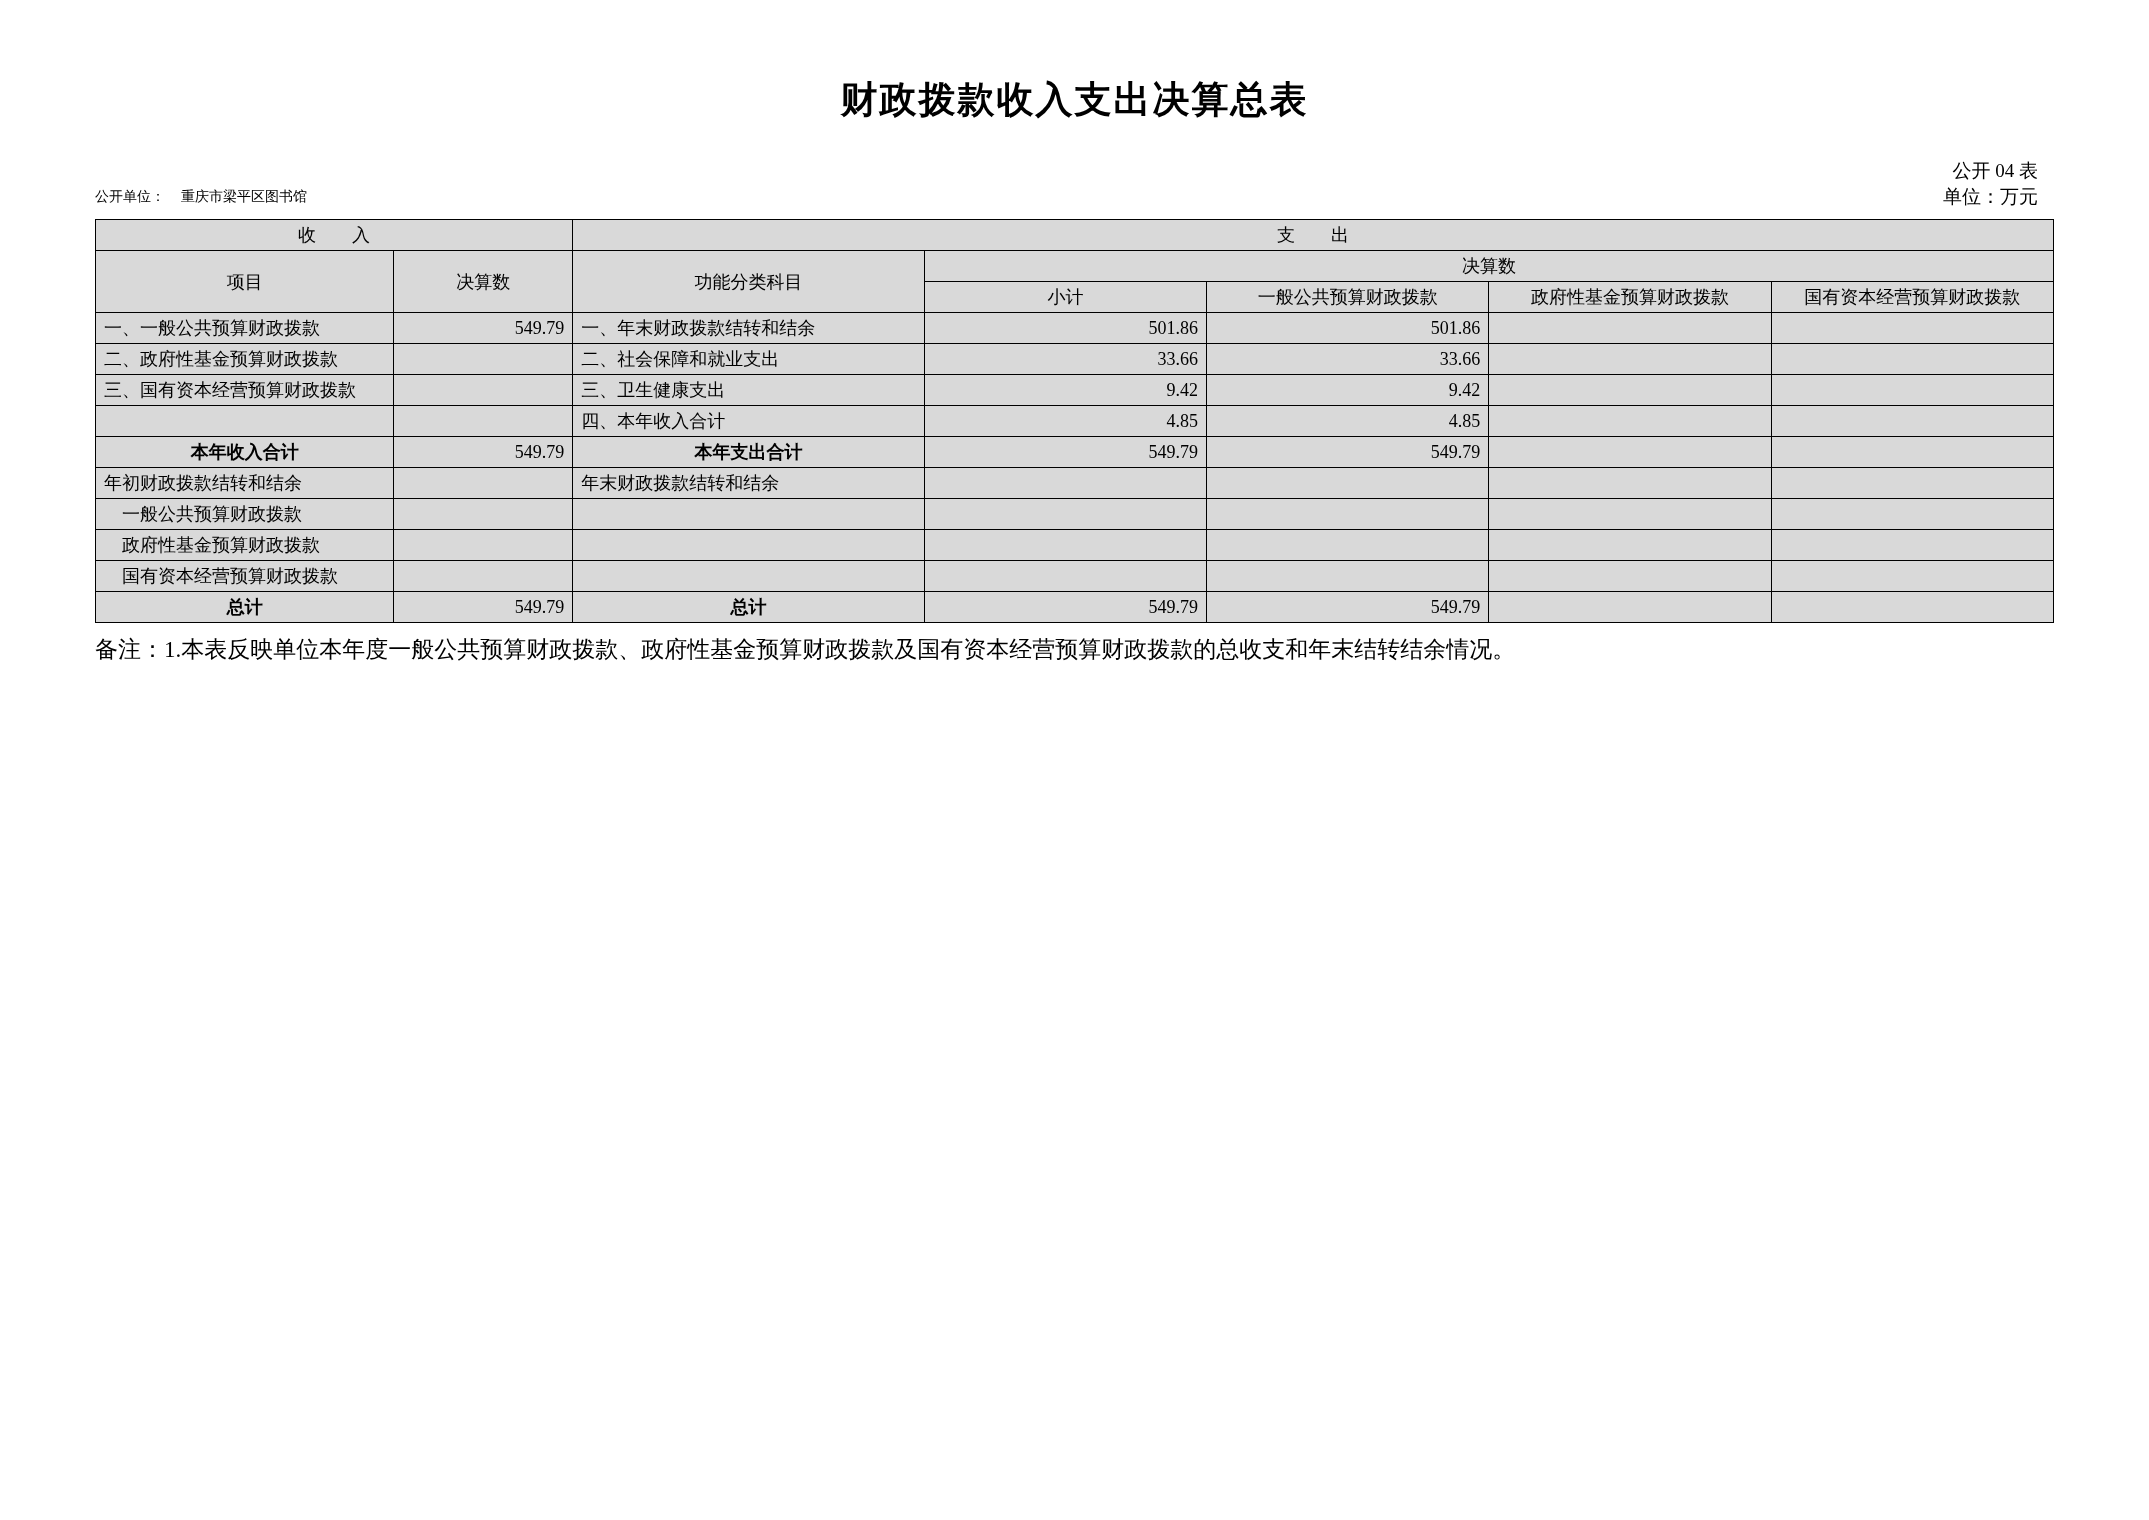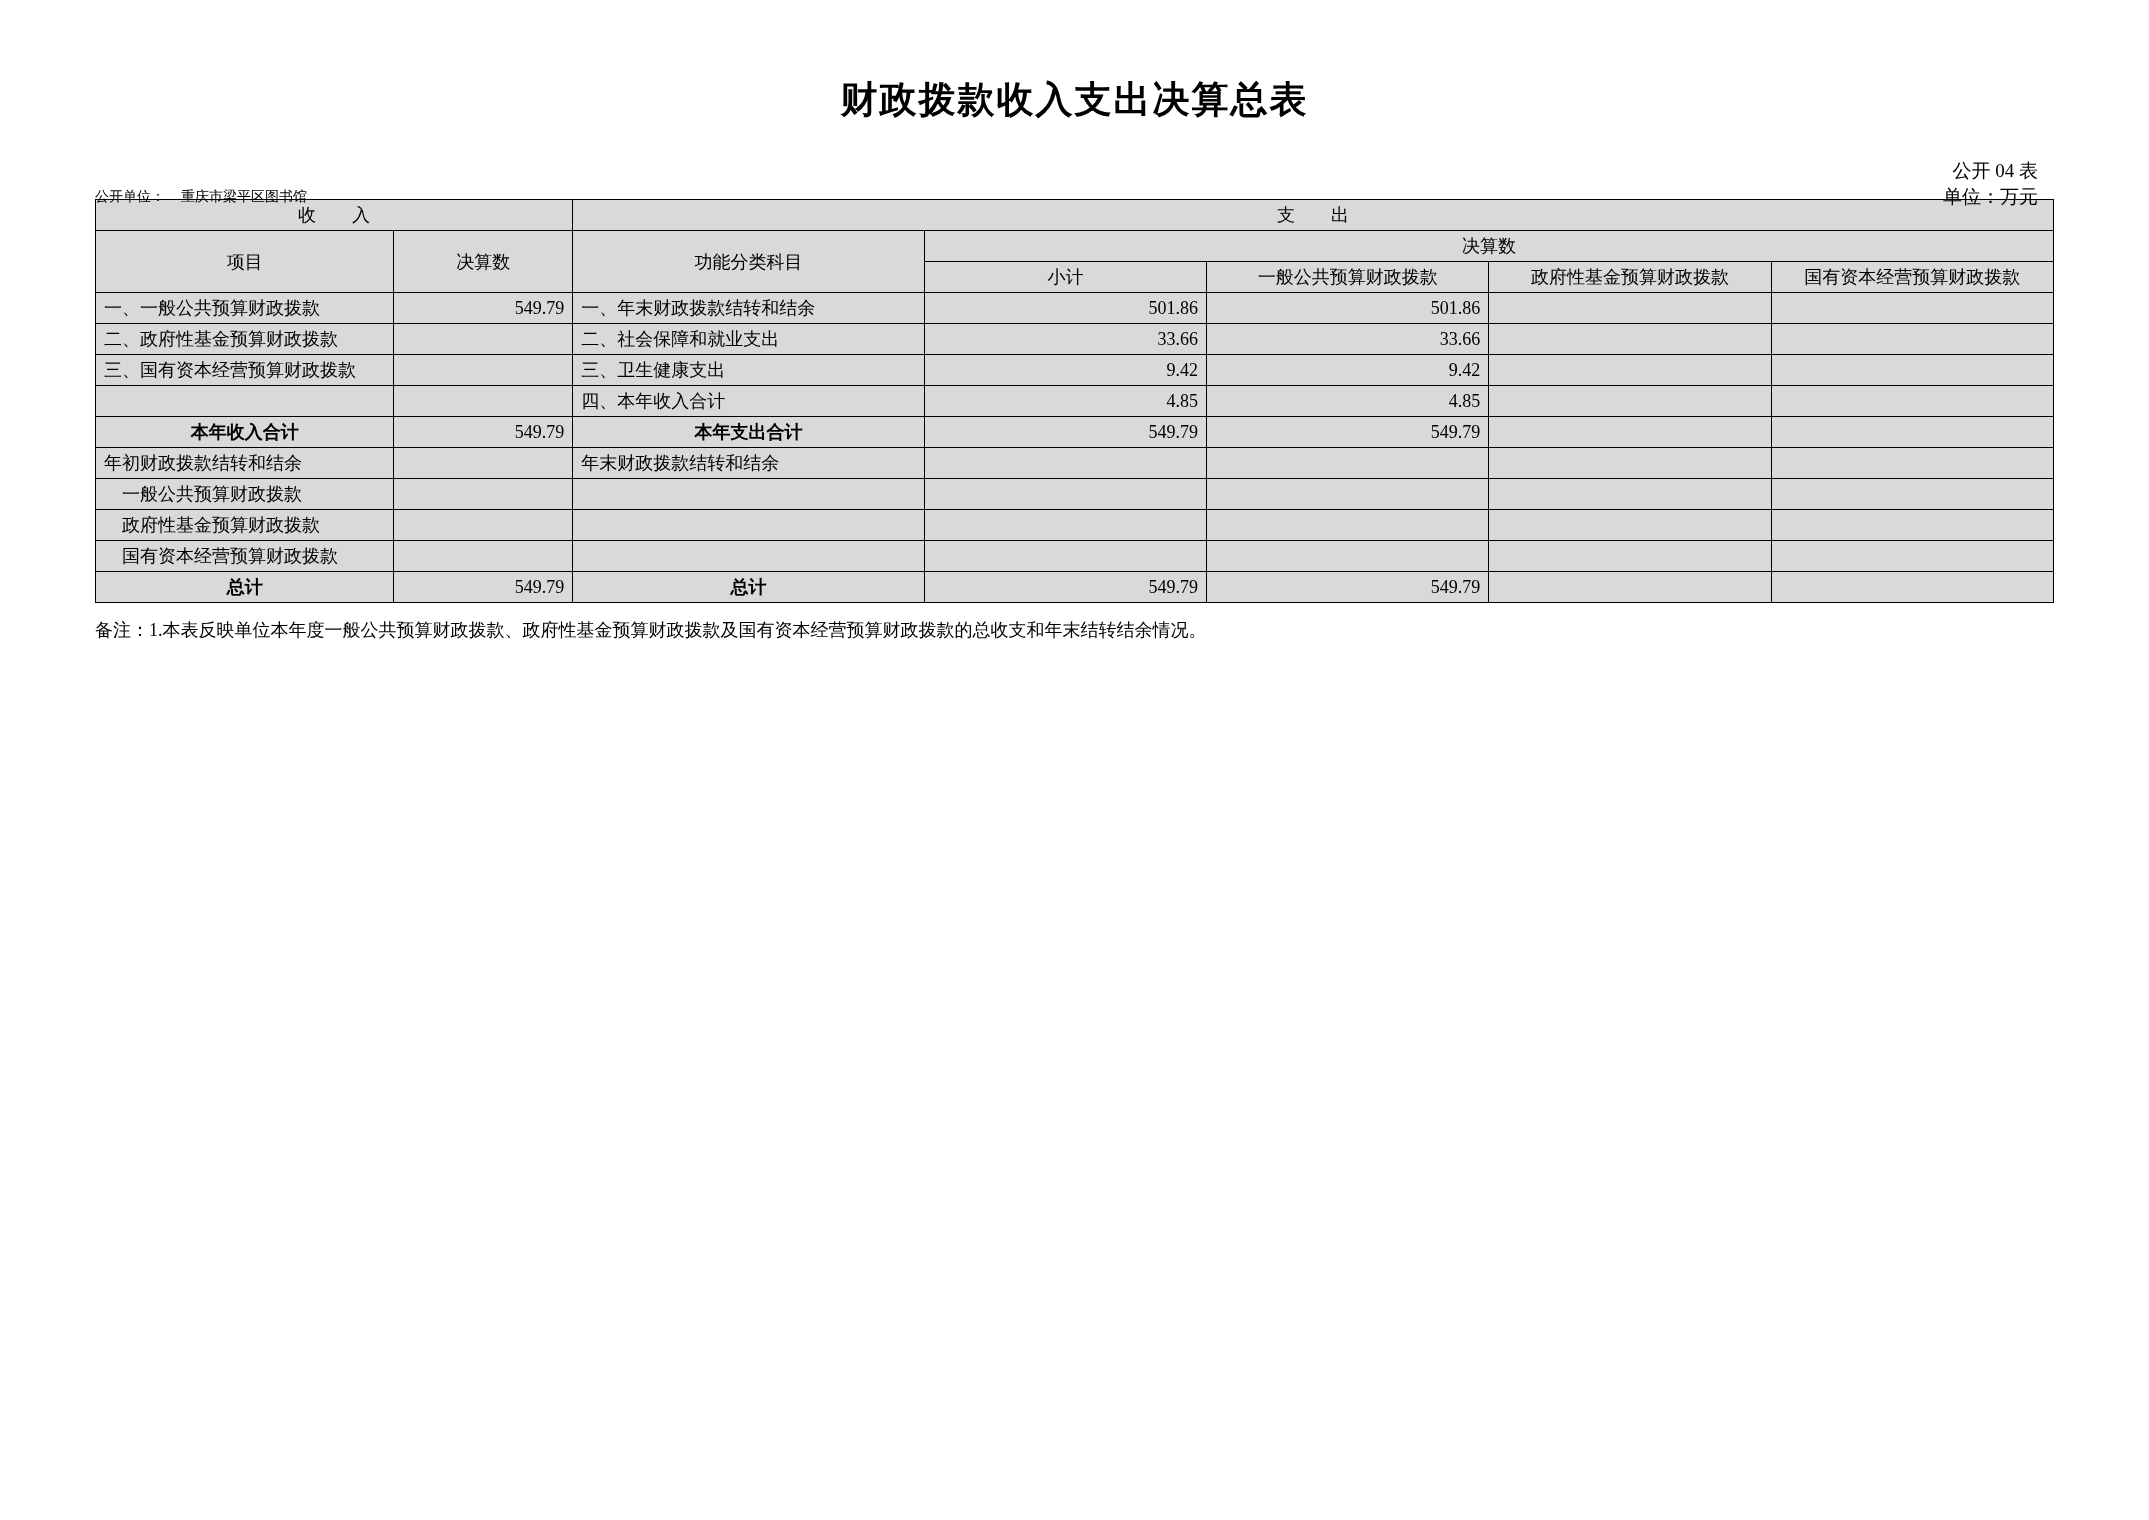--- a/index.html
+++ b/index.html
@@ -49,21 +49,21 @@
     position: absolute;
     left: 0;
     top: 26px;
     font-size: 14px;
     line-height: 26px;
     white-space: nowrap;
   }
   .unit-name { margin-left: 16px; }
 
   table.main {
-    margin-top: 15px;
+    margin-top: 35px;
     border-collapse: collapse;
     width: 100%;
     table-layout: fixed;
     font-size: 18px;
   }
   table.main td, table.main th {
     border: 1px solid #000000;
     padding: 0 8px;
     height: 30px;
     line-height: 30px;
@@ -87,21 +87,21 @@
     font-weight: bold;
   }
   .num {
     background: #d9d9d9;
     text-align: right;
     padding-right: 14px;
   }
   .blank { background: #d9d9d9; }
   .notes {
     margin-top: 12px;
-    font-size: 18px;
+    font-size: 23px;
     line-height: 30px;
   }
   .notes .n2 { margin-left: 38px; }
 </style>
 </head>
 <body>
 
 <div class="page">
 
   <h1 class="doc-title">财政拨款收入支出决算总表</h1>

